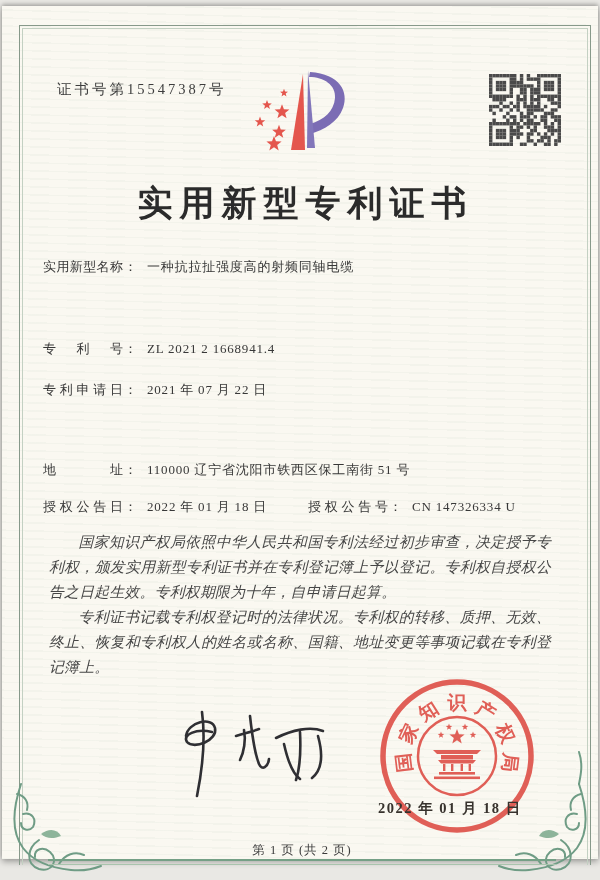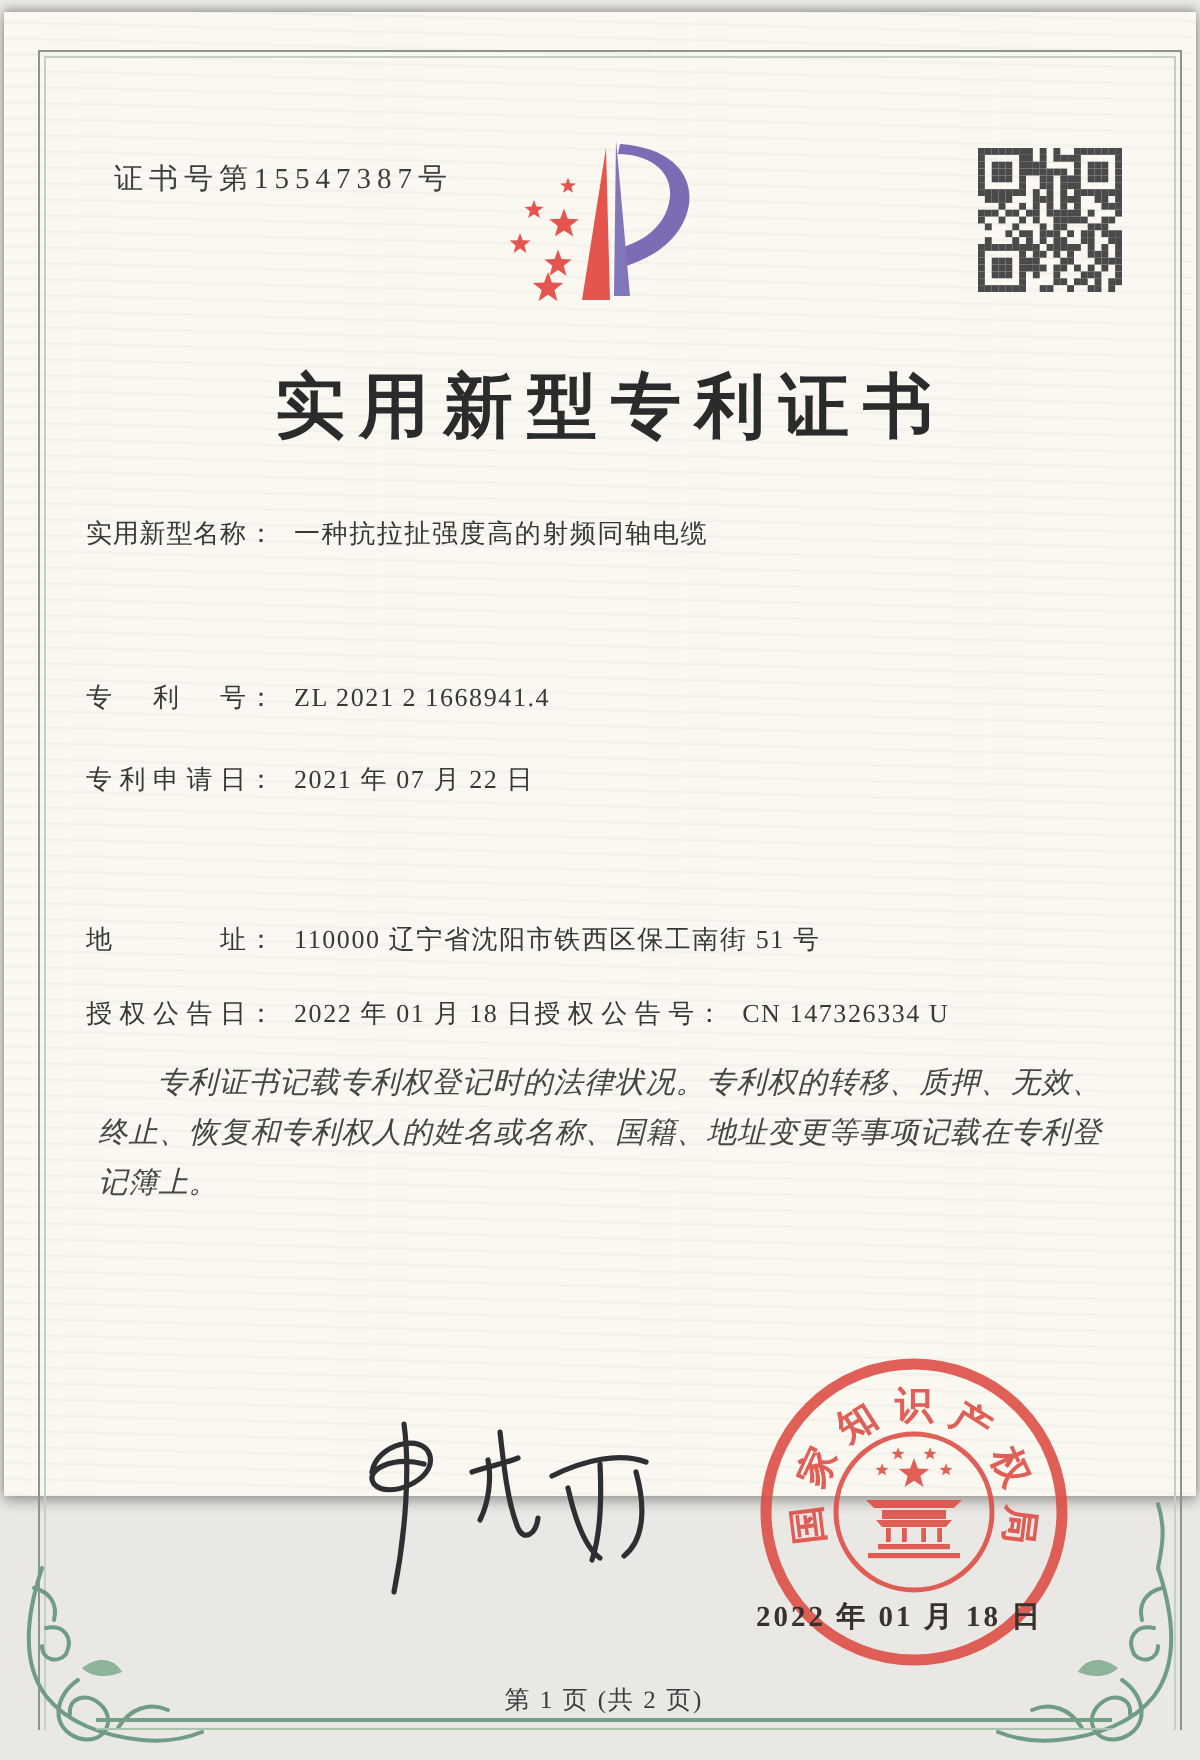--- a/index.html
+++ b/index.html
@@ -2,21 +2,21 @@
 <html><head>
 <meta charset="utf-8">
 <style>
   html,body{margin:0;padding:0;}
   body{
     width:600px;height:880px;overflow:hidden;
     background:#e9e8e4;
     font-family:"Liberation Serif","DejaVu Serif",serif;
   }
   .page{
-    position:absolute;left:2px;top:6px;width:596px;height:742px;
+    position:absolute;left:2px;top:6px;width:596px;height:853px;
     background:#faf8f1;
     background-image:repeating-linear-gradient(1.5deg, rgba(160,185,165,0.08) 0 1.5px, transparent 1.5px 8px);
     box-shadow:0 -2px 4px rgba(0,0,0,0.25), 0 3px 6px rgba(0,0,0,0.3);
   }
   .frame{
     position:absolute;left:17px;top:19px;width:570px;height:839px;
     border:1px solid #87998a;border-bottom:none;
   }
   .frame-inner{
     position:absolute;left:2px;top:2px;right:2px;bottom:0;
@@ -38,21 +38,21 @@
     font-size:13px;color:#383838;white-space:nowrap;
   }
   .frow .lbl{
     display:inline-block;width:80px;vertical-align:bottom;
     text-align:justify;text-align-last:justify;
   }
   .frow .colon{margin-left:1px;}
   .frow .val{margin-left:10px;letter-spacing:0.8px;}
   .lbl2{
     display:inline-block;width:80px;vertical-align:bottom;
-    text-align:justify;text-align-last:justify;font-family:Liberation Serif, serif;
+    text-align:justify;text-align-last:justify;margin-left:41px;font-family:Liberation Serif, serif;
   }
   .body-text{
     position:absolute;left:47px;top:524px;width:502px;
     font-size:14.8px;line-height:25px;color:#464646;
     font-style:italic;letter-spacing:0.3px;text-align:justify;
   }
   .body-text p{margin:0;text-indent:2em;}
   .officer{
     position:absolute;left:56px;top:731px;
     font-family:"Liberation Sans","DejaVu Sans",sans-serif;
@@ -380,20 +380,21 @@
     <span class="lbl">专利申请日</span><span class="colon">：</span><span class="val">2021 年 07 月 22 日</span>
   </div>
   <div class="frow" style="top:455px">
     <span class="lbl">地址</span><span class="colon">：</span><span class="val">110000  辽宁省沈阳市铁西区保工南街 51 号</span>
   </div>
   <div class="frow" style="top:492px">
     <span class="lbl">授权公告日</span><span class="colon">：</span><span class="val">2022 年 01 月 18 日</span><span class="lbl2">授权公告号</span><span class="colon">：</span><span class="val">CN 147326334 U</span>
   </div>
 
   <div class="body-text">
+    <p>国家知识产权局依照中华人民共和国专利法经过初步审查，决定授予专利权，颁发实用新型专利证书并在专利登记簿上予以登记。专利权自授权公告之日起生效。专利权期限为十年，自申请日起算。</p>
     <p>专利证书记载专利权登记时的法律状况。专利权的转移、质押、无效、终止、恢复和专利权人的姓名或名称、国籍、地址变更等事项记载在专利登记簿上。</p>
   </div>
 
 
   <svg class="signature" width="170" height="100" viewBox="0 0 170 100">
     <g fill="none" stroke="#2f2f33" stroke-width="2.6" stroke-linecap="round" stroke-linejoin="round">
       <path d="M26,32 C28,18 52,12 55,24 C58,36 34,46 27,38 C22,31 36,24 52,28"></path>
       <path d="M42,8 C45,30 43,62 37,92"></path>
       <path d="M84,26 C86,36 84,48 80,56"></path>
       <path d="M76,32 C86,29 94,27 99,25"></path>

